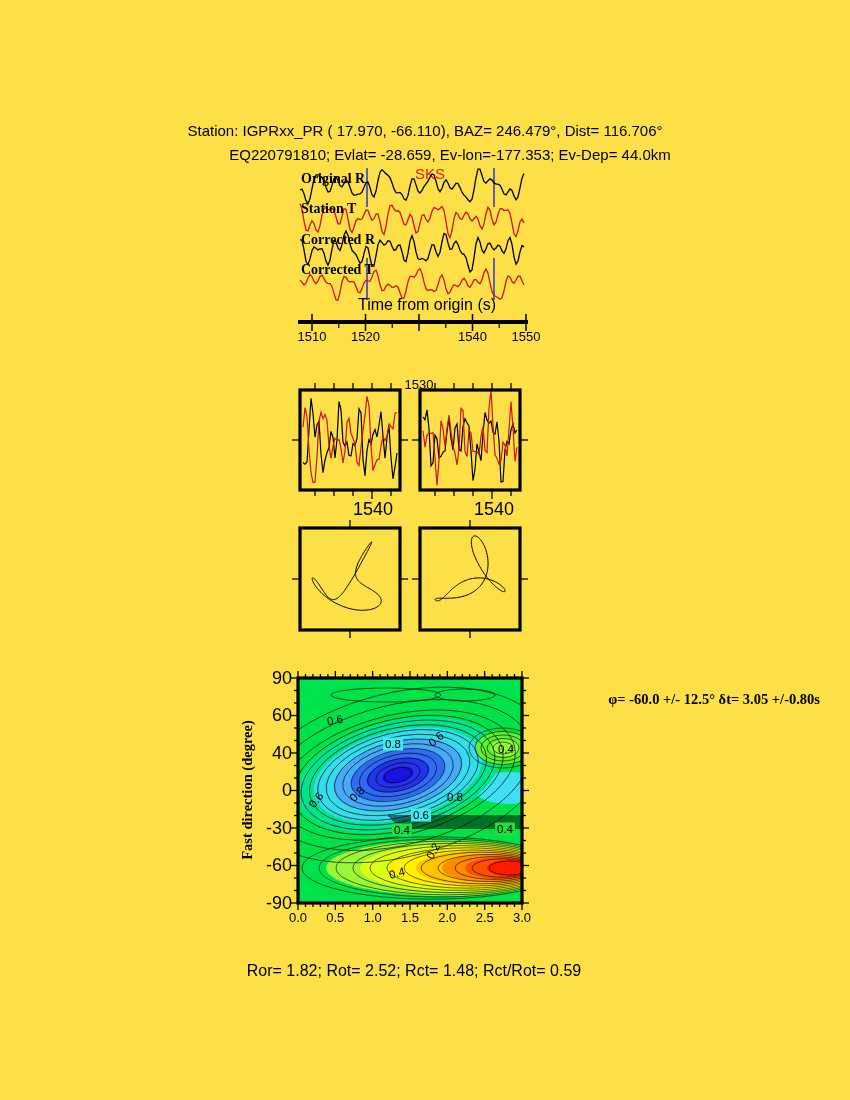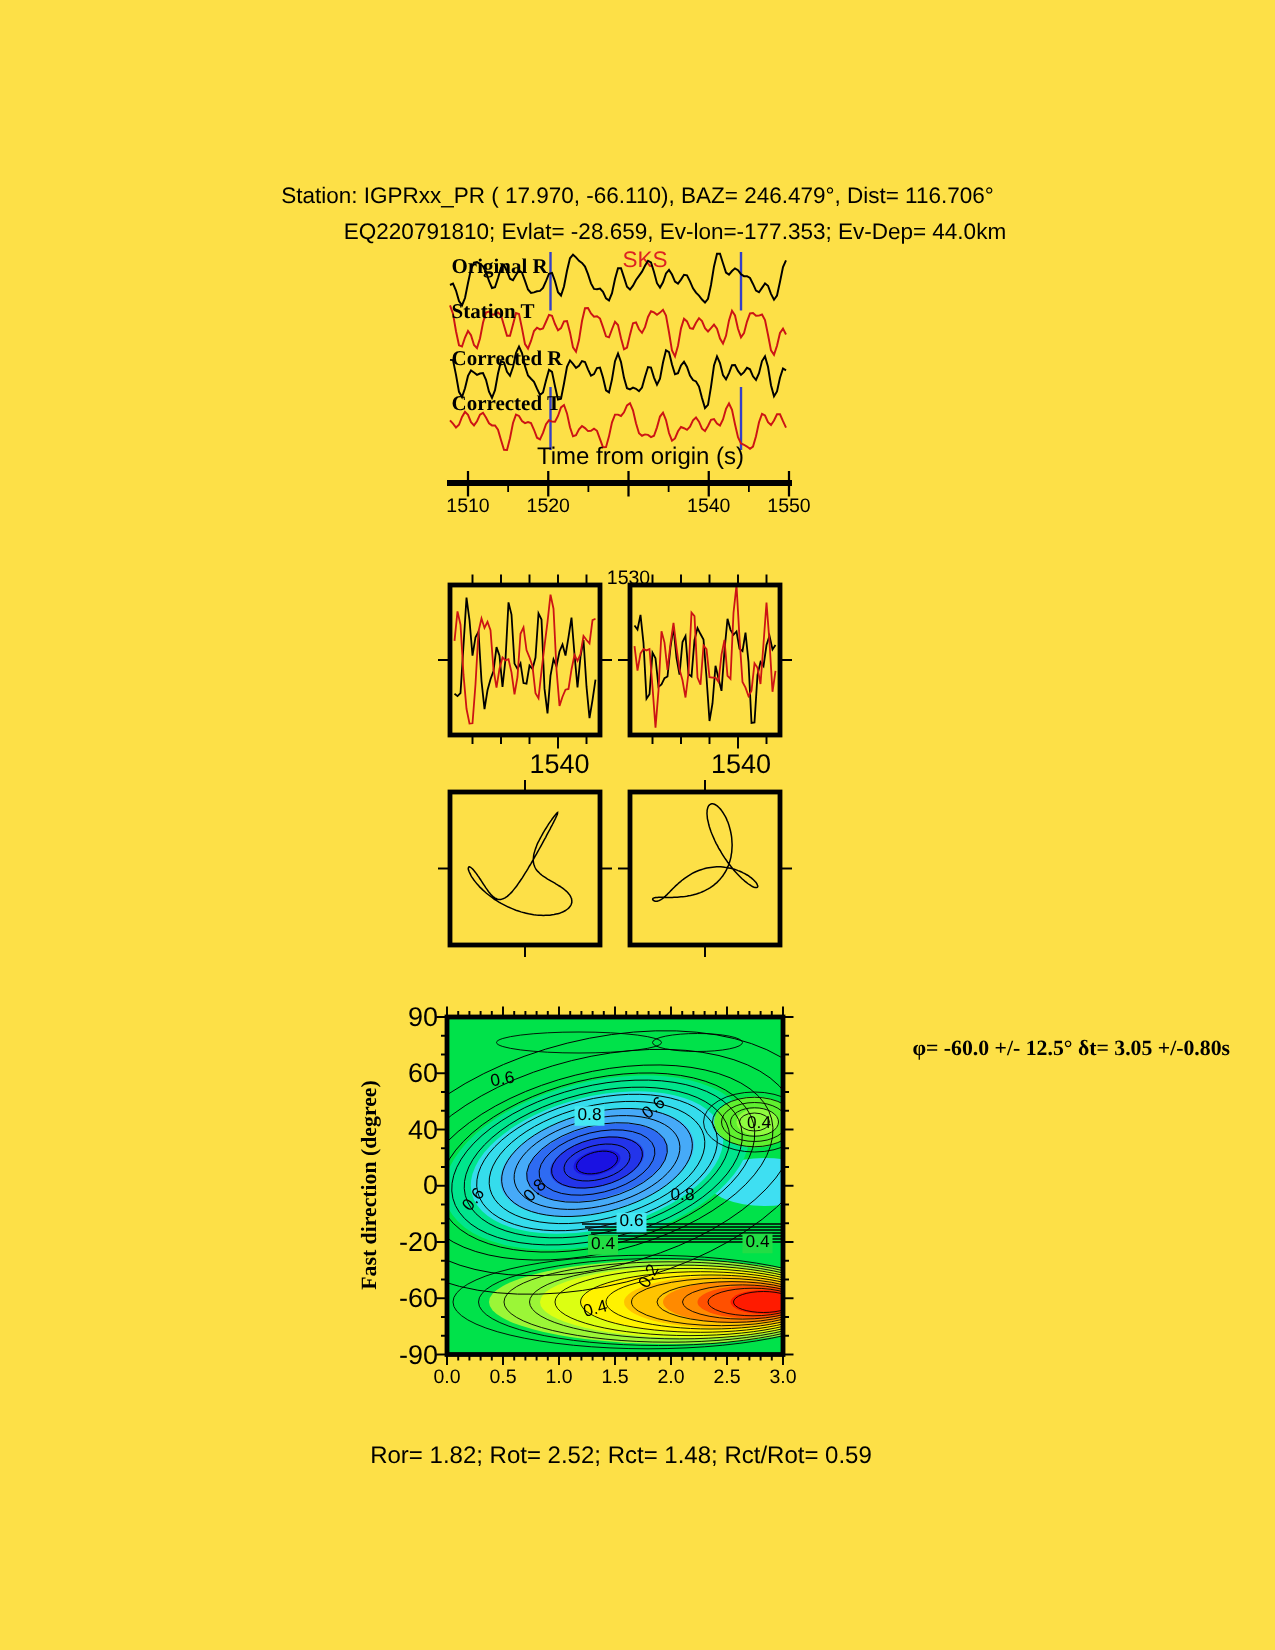--- a/index.html
+++ b/index.html
@@ -336,21 +336,21 @@
   <div class="chip box c-cyan" style="left:421px;top:815px;">0.6</div>
   <div class="chip box c-green" style="left:402px;top:830px;">0.4</div>
   <div class="chip box c-green" style="left:505px;top:829px;">0.4</div>
   <div class="chip" style="left:433px;top:851px;transform:translate(-50%,-50%) rotate(-60deg);">0.2</div>
   <div class="chip" style="left:397px;top:873px;transform:translate(-50%,-50%) rotate(-15deg);">0.4</div>
 
   <div class="abs ytick" style="left:240px;top:668px;">90</div>
   <div class="abs ytick" style="left:240px;top:705px;">60</div>
   <div class="abs ytick" style="left:240px;top:743px;">40</div>
   <div class="abs ytick" style="left:240px;top:780px;">0</div>
-  <div class="abs ytick" style="left:240px;top:818px;">-20</div>
+  <div class="abs ytick" style="left:240px;top:818px;">-30</div>
   <div class="abs ytick" style="left:240px;top:855px;">-60</div>
   <div class="abs ytick" style="left:240px;top:893px;">-90</div>
 
   <div class="abs ticklab" style="left:298px;top:910px;">0.0</div>
   <div class="abs ticklab" style="left:335.3px;top:910px;">0.5</div>
   <div class="abs ticklab" style="left:372.7px;top:910px;">1.0</div>
   <div class="abs ticklab" style="left:410px;top:910px;text-align:center;">1.5</div>
   <div class="abs ticklab" style="left:447.3px;top:910px;">2.0</div>
   <div class="abs ticklab" style="left:484.7px;top:910px;">2.5</div>
   <div class="abs ticklab" style="left:522px;top:910px;">3.0</div>

